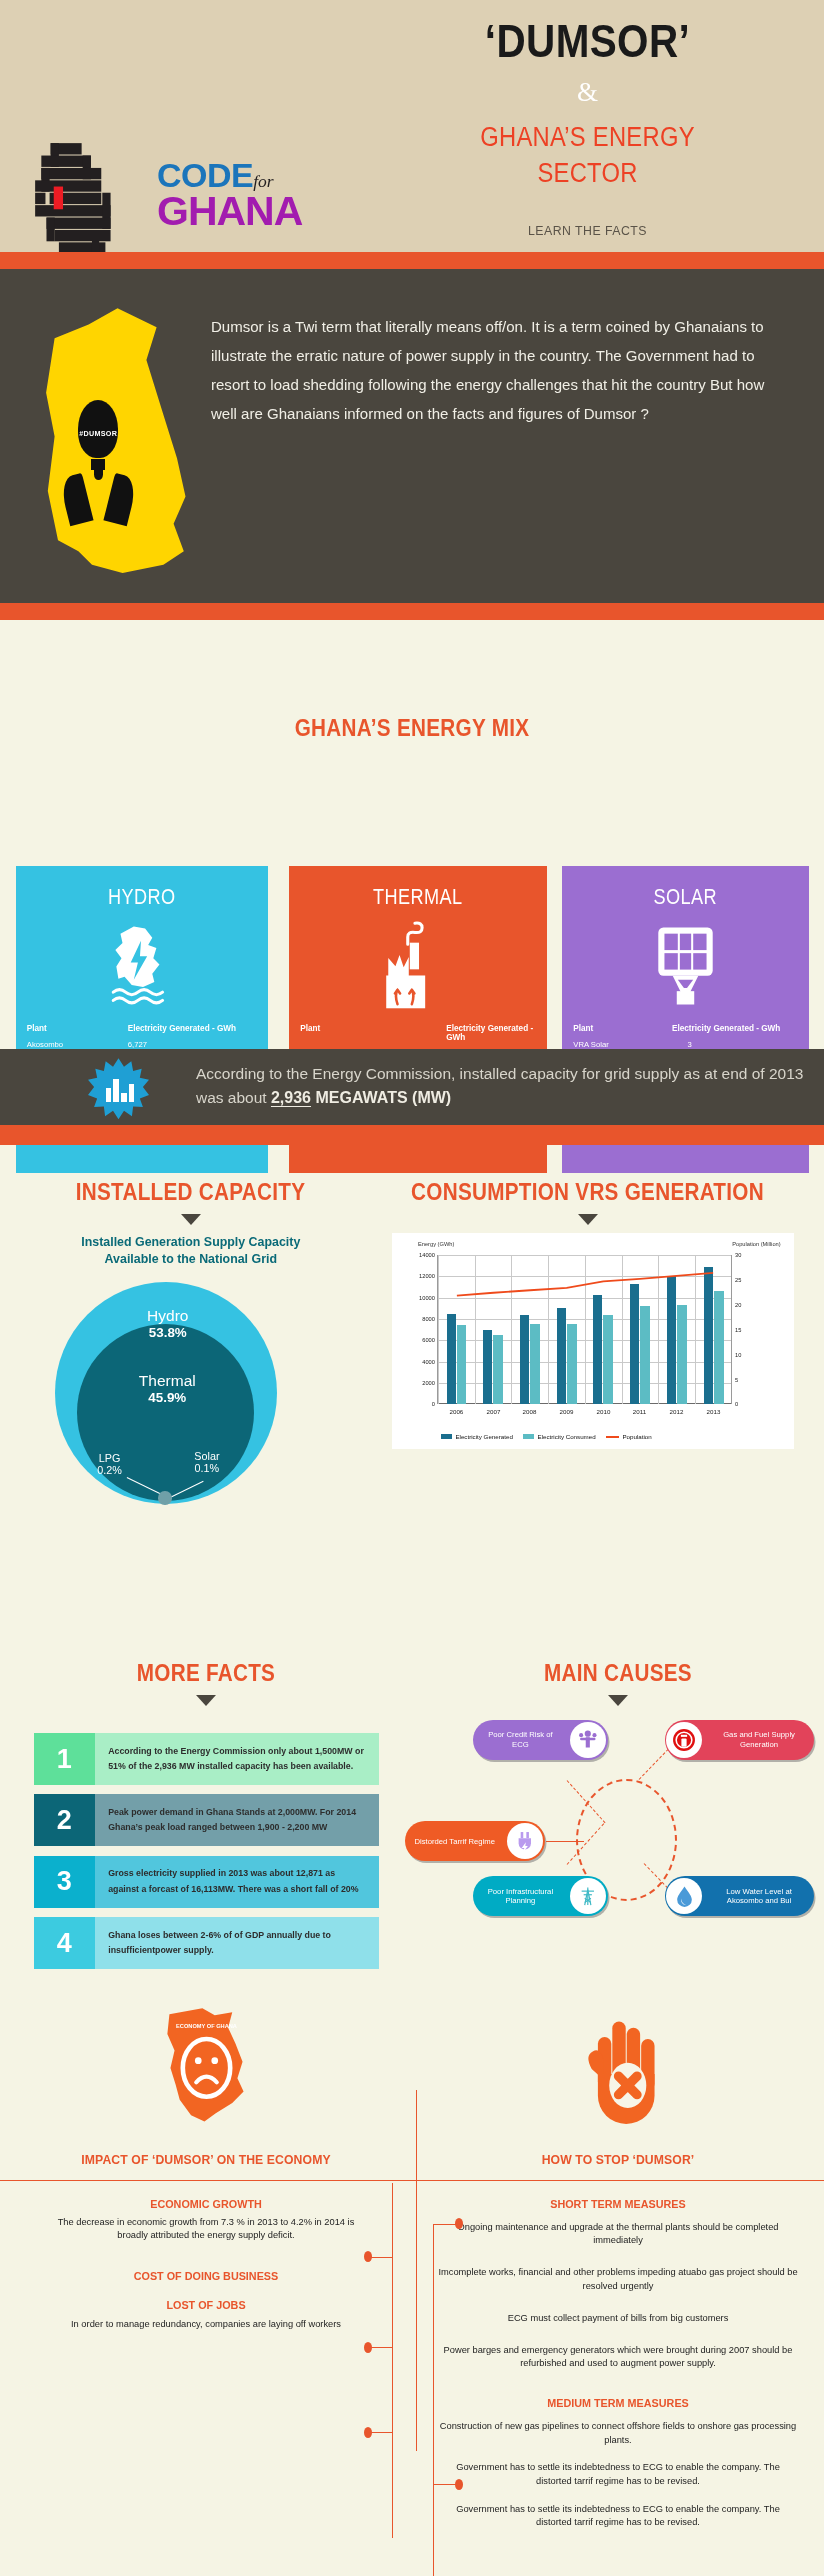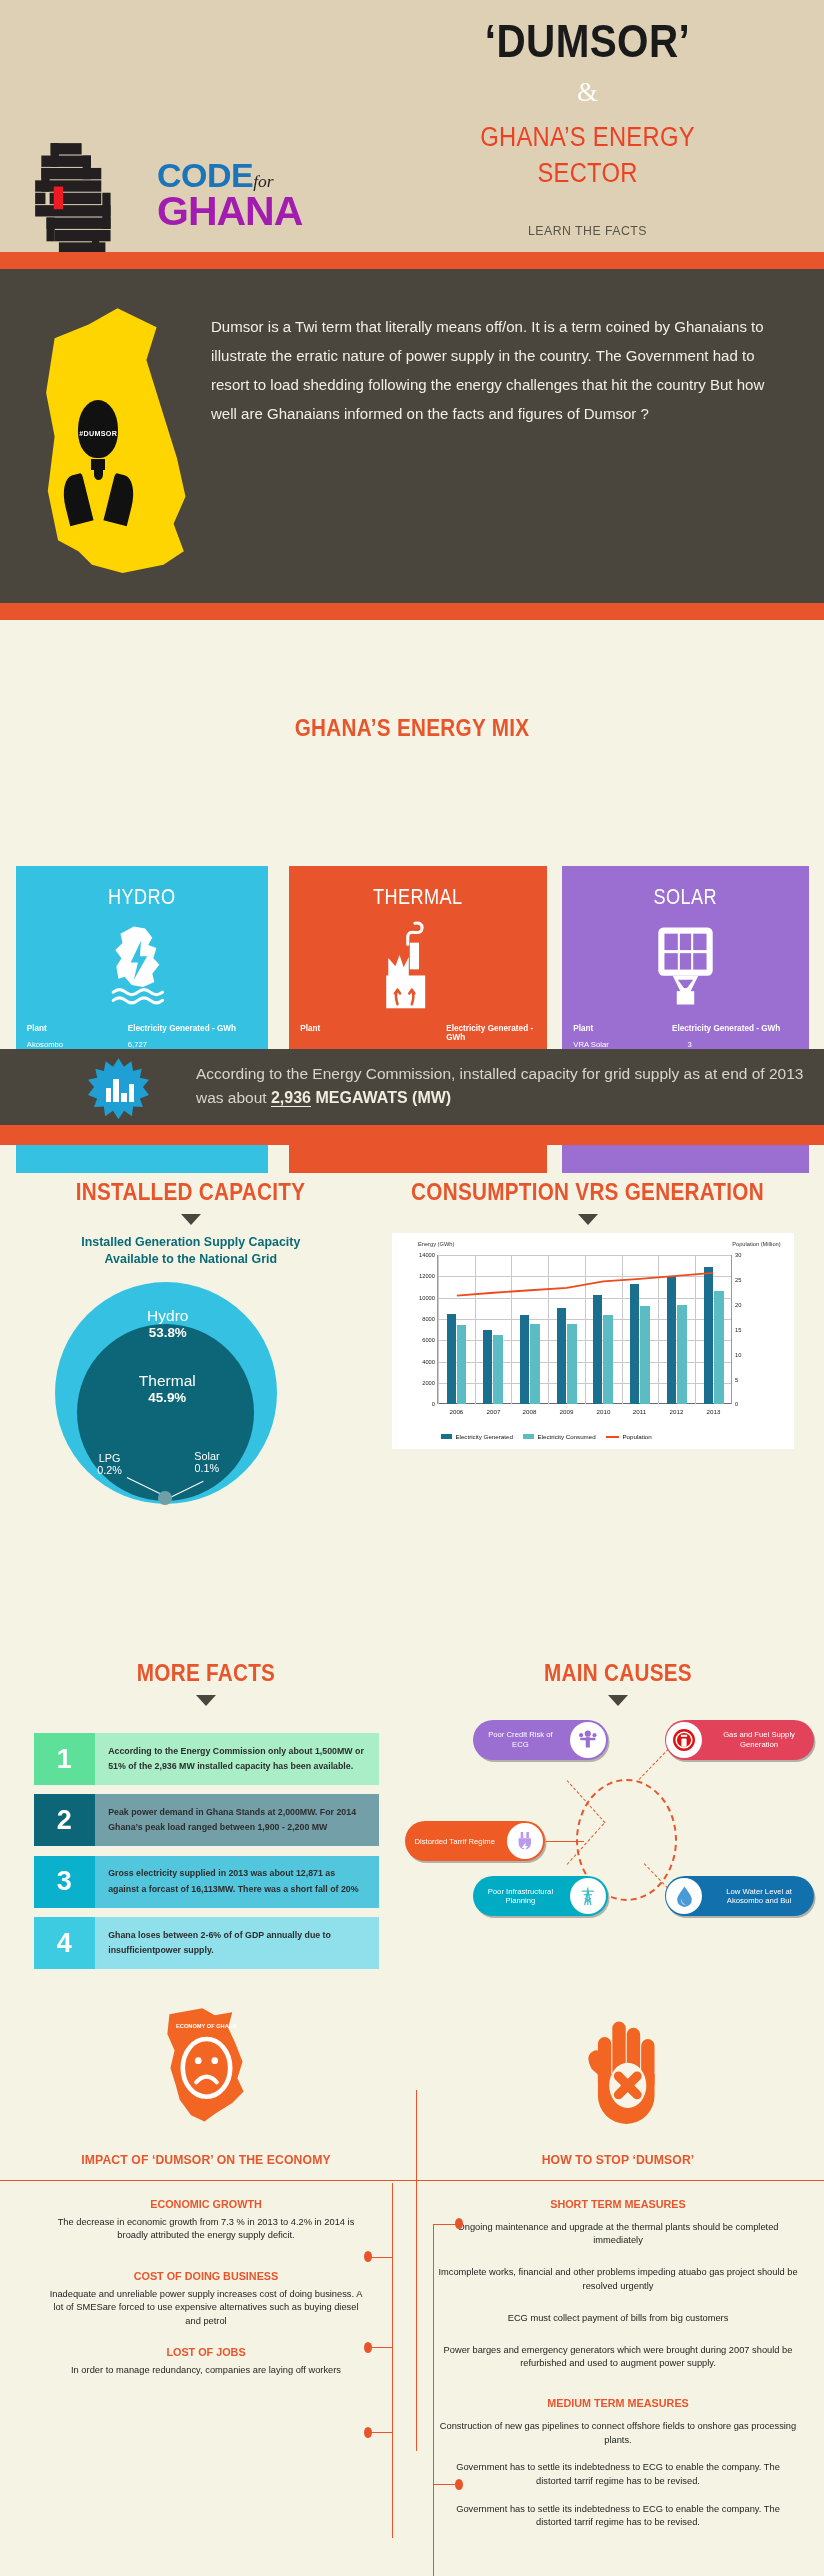--- a/index.html
+++ b/index.html
@@ -623,21 +623,20 @@
         <path d="M80 146 q20 -22 40 0" stroke="#fff" stroke-width="8" fill="none" stroke-linecap="round"></path>
       </svg>
     </div>
     <div class="col-head">IMPACT OF ‘DUMSOR’ ON THE ECONOMY</div>
     <div class="hr-orange"></div>
 
     <div class="sub-head">ECONOMIC GROWTH</div>
     <div class="body-txt">The decrease in economic growth from 7.3 % in 2013 to 4.2% in 2014 is broadly attributed the energy supply deficit.</div>
 
     <div class="sub-head" style="margin-top:27px">COST OF DOING BUSINESS</div>
-    <div class="body-txt">Inadequate and unreliable power supply increases cost of doing business. A lot of SMESare forced to use expensive alternatives such as buying diesel and petrol</div>
 
     <div class="sub-head" style="">LOST OF JOBS</div>
     <div class="body-txt">In order to manage redundancy, companies are laying off workers</div>
 
     <div class="timeline" style="left:392px;top:184px;height:355px"></div>
     <div class="tl-arm" style="left:371px;top:258px;width:21.6px"></div>
     <div class="tl-dot" style="left:364px;top:252px"></div>
     <div class="tl-arm" style="left:371px;top:348px;width:21.6px"></div>
     <div class="tl-dot" style="left:364px;top:343px"></div>
     <div class="tl-arm" style="left:371px;top:433px;width:21.6px"></div>

